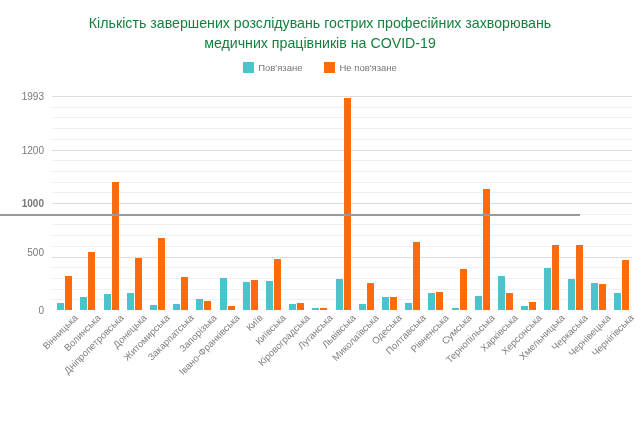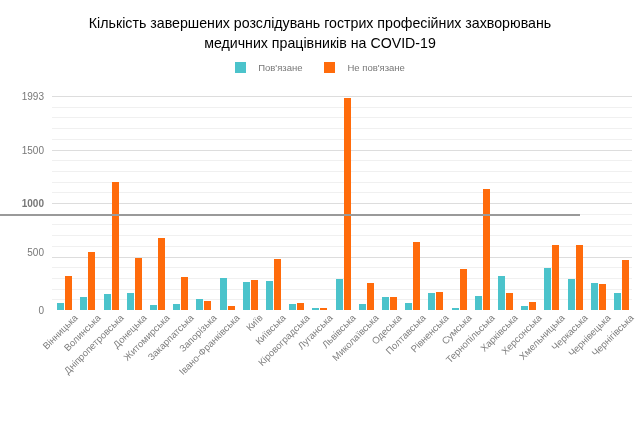--- a/index.html
+++ b/index.html
@@ -23,40 +23,40 @@
 
   
   #chart-title {
     position: absolute;
     left: 0;
     top: 13px;
     width: 640px;
     text-align: center;
     font-size: 14.2px;
     line-height: 20px;
-    color: #000000;
+    color: #15803d;
     font-weight: 400;
     white-space: pre-line;
   }
 
   
   #legend {
     position: absolute;
     left: 0;
     top: 62px;
     width: 640px;
     display: flex;
     justify-content: center;
     align-items: center;
     gap: 22px;
   }
   .legend-entry {
     display: flex;
     align-items: center;
-    gap: 12px;
+    gap: 4px;
   }
   .legend-swatch {
     width: 11px;
     height: 11px;
     display: block;
   }
   .legend-label {
     font-size: 9.5px;
     color: #777777;
     white-space: nowrap;
@@ -276,21 +276,21 @@
           <div class="bar s0" title="Чернігівська — Пов'язане: 160" style="height: 17.12px; background: rgb(75, 195, 203);"></div>
           <div class="bar s1" title="Чернігівська — Не пов'язане: 470" style="height: 50.29px; background: rgb(255, 107, 11);"></div>
         </div>
       </div>
   </div>
   <div id="axis-line"></div>
   <div id="yticks">
       <div class="ytick" style="top: 310px;">0</div>
       <div class="ytick" style="top: 252px; padding-left: 36px;">500</div>
       <div class="ytick" style="top: 203px; font-weight: bold;">1000</div>
-      <div class="ytick" style="top: 149.5px;">1500</div>
+      <div class="ytick" style="top: 149.5px;">1200</div>
       <div class="ytick" style="top: 96px;">1993</div>
     </div>
   <div id="xlabels">
       <div class="xtick" style="left: 19.6px; transform: translateX(-100%) rotate(-45deg); transform-origin: right top;">Вінницька</div>
       <div class="xtick" style="left: 42.8px; transform: translateX(-100%) rotate(-45deg); transform-origin: right top;">Волинська</div>
       <div class="xtick" style="left: 66px; transform: translateX(-100%) rotate(-45deg); transform-origin: right top;">Дніпропетровська</div>
       <div class="xtick" style="left: 89.2px; transform: translateX(-100%) rotate(-45deg); transform-origin: right top;">Донецька</div>
       <div class="xtick" style="left: 112.4px; transform: translateX(-100%) rotate(-45deg); transform-origin: right top;">Житомирська</div>
       <div class="xtick" style="left: 135.6px; transform: translateX(-100%) rotate(-45deg); transform-origin: right top;">Закарпатська</div>
       <div class="xtick" style="left: 158.8px; transform: translateX(-100%) rotate(-45deg); transform-origin: right top;">Запорізька</div>

